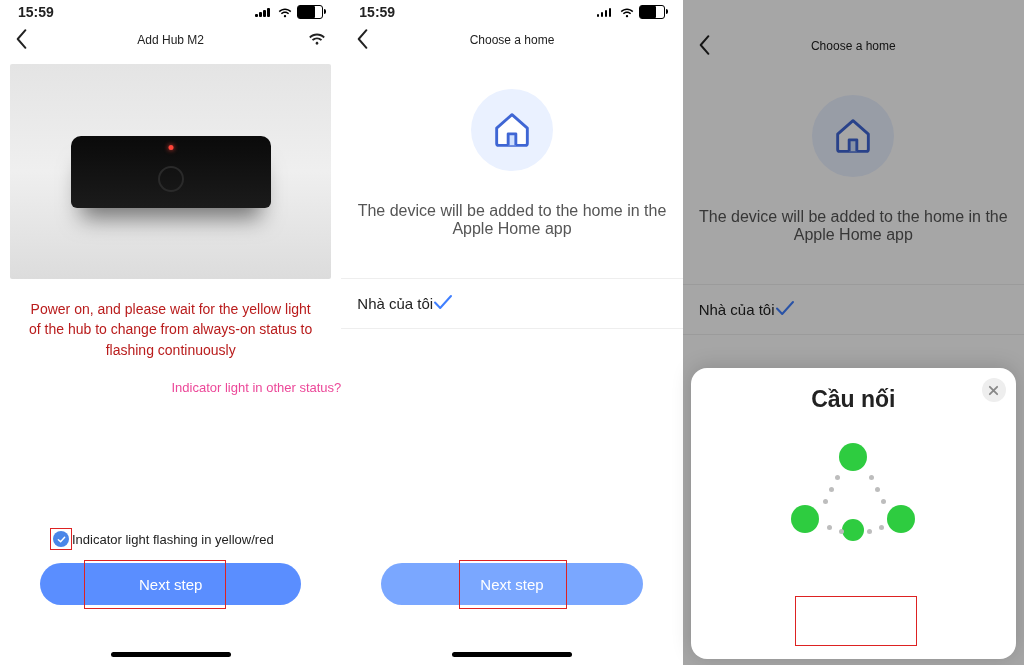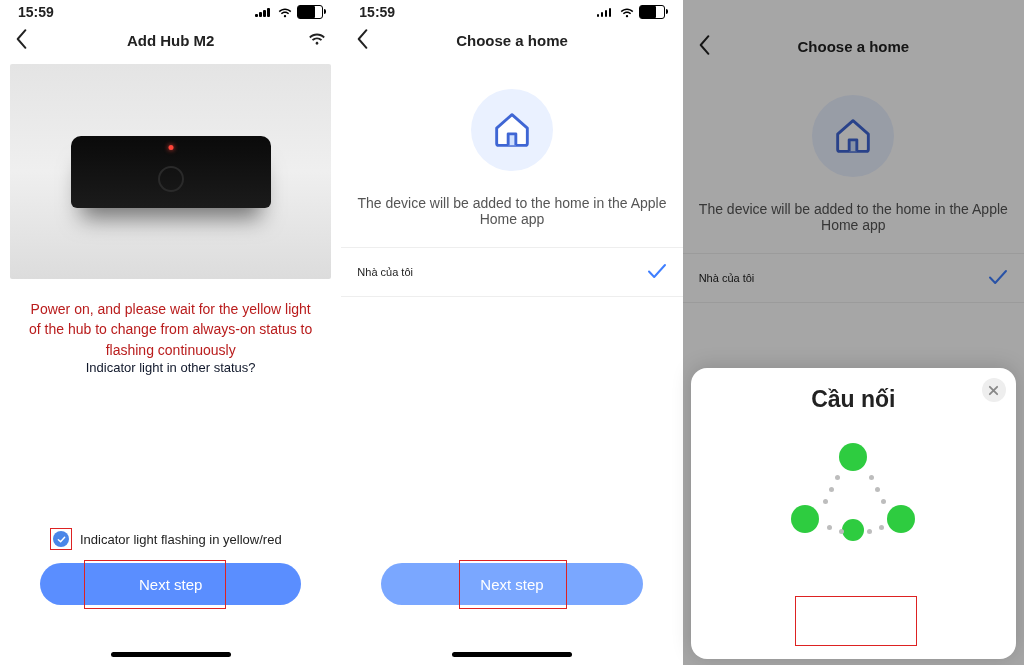--- a/index.html
+++ b/index.html
@@ -16,43 +16,43 @@
   .sig span:nth-child(3){left:8px;height:7px}
   .sig span:nth-child(4){left:12px;height:9px}
   .wifi-svg{width:16px;height:12px}
   .batt{width:24px;height:12px;border:1.3px solid #000;border-radius:3px;position:relative}
   .batt::after{content:"";position:absolute;right:-4px;top:3px;width:2px;height:5px;background:#000;border-radius:0 2px 2px 0}
   .batt i{display:block;width:70%;height:100%;background:#000;border-radius:1px}
   
   .navbar{display:flex;align-items:center;justify-content:center;position:relative;height:40px}
   .back{position:absolute;left:14px;top:8px}
   .back svg{width:14px;height:22px}
-  .title{font-size:15px;font-weight:700}
+  .title{font-size:12px;font-weight:400}
   .wifi-right{position:absolute;right:14px;top:10px}
   .wifi-right svg{width:20px;height:16px}
   
   .hub-img{margin:4px 10px 0;height:215px;background:linear-gradient(180deg,#e4e4e4 0%,#efefef 50%,#dcdcdc 100%);display:flex;align-items:center;justify-content:center;border-radius:2px}
   .hub{width:200px;height:72px;background:linear-gradient(180deg,#0a0a0a,#1b1b1b);border-radius:10px 10px 6px 6px;position:relative;box-shadow:0 20px 22px -10px rgba(0,0,0,.5)}
   .hub::before{content:"";position:absolute;left:50%;top:9px;width:5px;height:5px;border-radius:50%;background:#ff4438;transform:translateX(-50%);box-shadow:0 0 5px #ff4438}
   .hub::after{content:"";position:absolute;left:50%;top:30px;width:22px;height:22px;border:2px solid #2a2a2a;border-radius:50%;transform:translateX(-50%)}
   .instr{padding:20px 24px 0;text-align:center;font-size:14px;line-height:1.45;color:#b91c1c}
-  .lnk{text-align:center;font-size:13px;color:#0f172a}
-  .check-row{position:absolute;bottom:115px;left:0;right:4px;display:flex;align-items:center;gap:8px;padding:0 50px;font-size:13px}
+  .lnk{margin-top:20px;text-align:right;font-size:13px;color:#ec4899}
+  .check-row{position:absolute;bottom:115px;left:0;right:16px;display:flex;align-items:center;padding:0 50px;font-size:13px}
   .chk-box{width:20px;height:20px;border:1.5px solid #d22;display:flex;align-items:center;justify-content:center}
   .chk{width:16px;height:16px;border-radius:50%;background:#4a86e8;display:flex;align-items:center;justify-content:center}
   .chk svg{width:9px;height:9px}
   .btn-primary{position:absolute;left:40px;right:40px;bottom:60px;height:42px;border-radius:24px;background:#5a8eff;color:#fff;display:flex;align-items:center;justify-content:center;font-size:15px}
   .btn-primary.light{background:#7aa7ff}
   .red-outline{position:absolute;border:1.5px solid #d22;pointer-events:none}
   .home-ind{position:absolute;bottom:8px;left:50%;transform:translateX(-50%);width:120px;height:5px;border-radius:3px;background:#000}
   
   .home-icon{width:100px;height:100px;margin:20px auto 0;display:flex;align-items:center;justify-content:center;position:relative}
   .home-circle{width:82px;height:82px;border-radius:50%;background:#eaf1ff;display:flex;align-items:center;justify-content:center}
-  .subtext{text-align:center;font-size:14px;color:#555;margin-top:15px;padding:0 12px}
-  .home-row{margin-top:20px;border-top:1px solid #eee;border-bottom:1px solid #eee;padding:14px 16px;display:flex;align-items:center;justify-content:space-between;font-size:11px;position:relative}
+  .subtext{text-align:center;font-size:16px;color:#555;margin-top:22px;padding:0 12px}
+  .home-row{margin-top:40px;border-top:1px solid #eee;border-bottom:1px solid #eee;padding:14px 16px;display:flex;align-items:center;justify-content:flex-start;font-size:15px;position:relative}
   .check-mark svg{width:20px;height:18px}
   
   .arrow{position:absolute;top:285px;width:40px;height:2px;background:#3f7fff}
   .arrow::after{content:"";position:absolute;right:-1px;top:-4px;border:5px solid transparent;border-left-color:#3f7fff}
   .arrow.a1{left:322px}
   .arrow.a2{left:664px}
   
   .modal{position:absolute;left:8px;right:8px;bottom:6px;top:368px;background:#fff;border-radius:16px;z-index:10;box-shadow:0 -2px 20px rgba(0,0,0,.15)}
   .modal .close{position:absolute;right:10px;top:10px;width:24px;height:24px;border-radius:50%;background:#eee;display:flex;align-items:center;justify-content:center}
   .modal .close svg{width:11px;height:11px}

